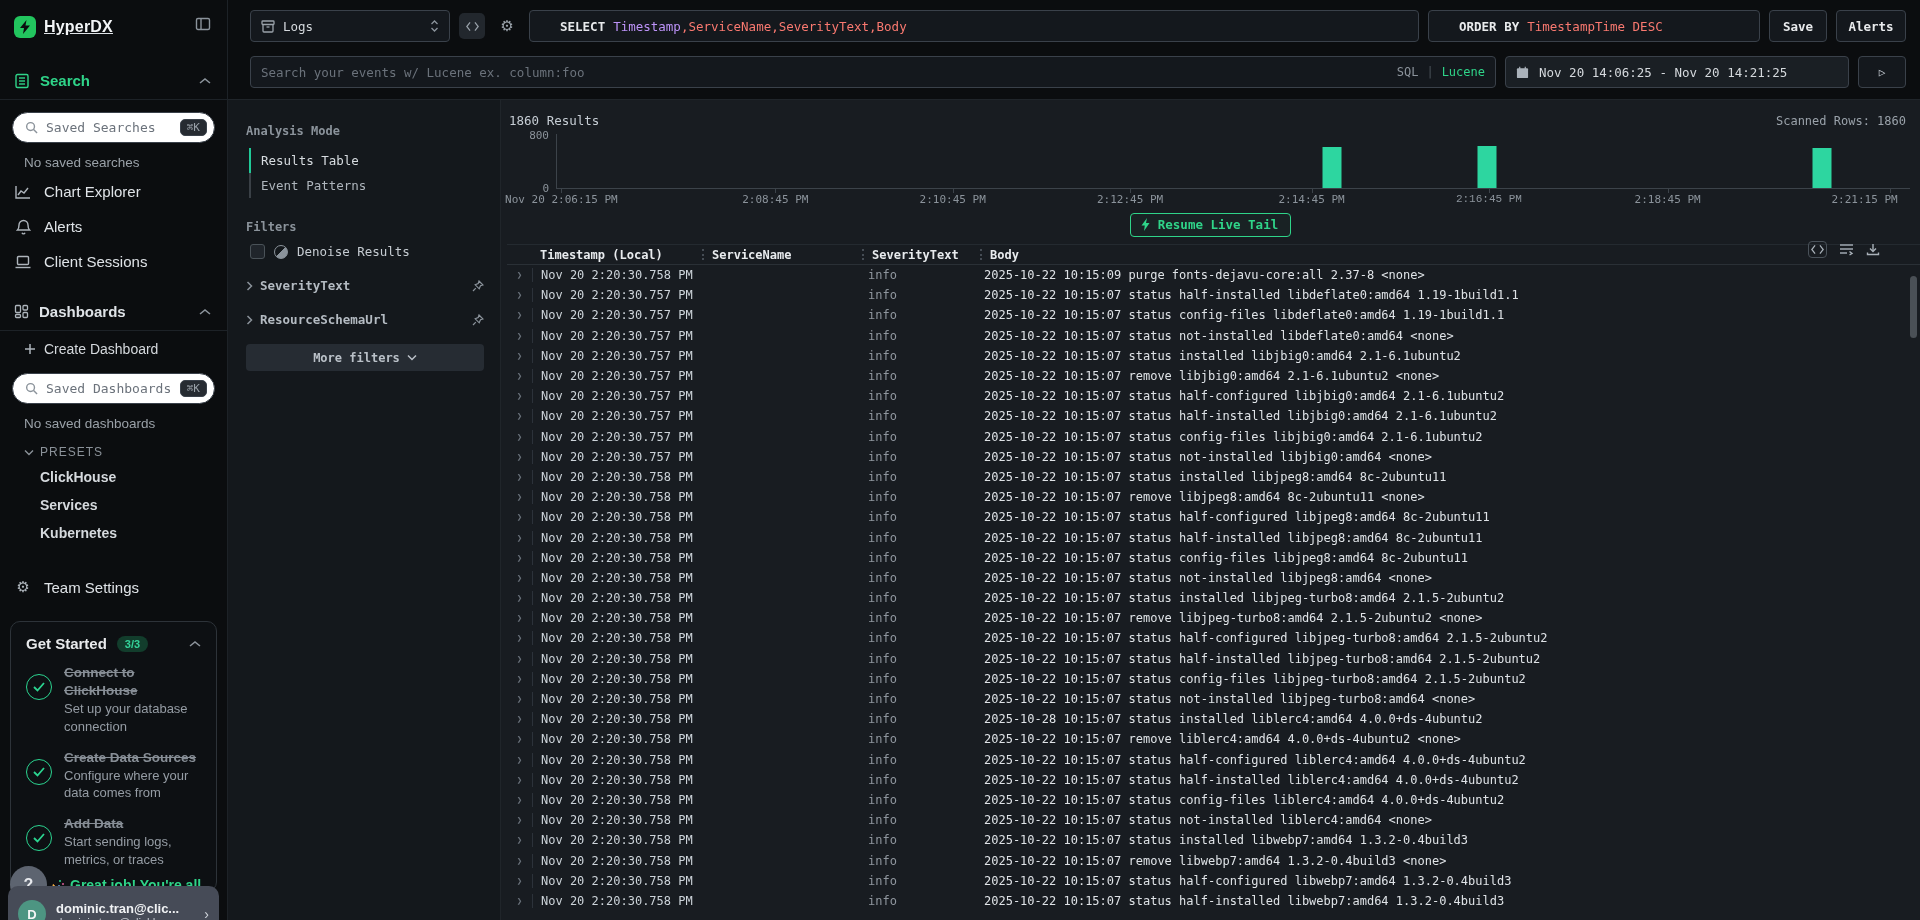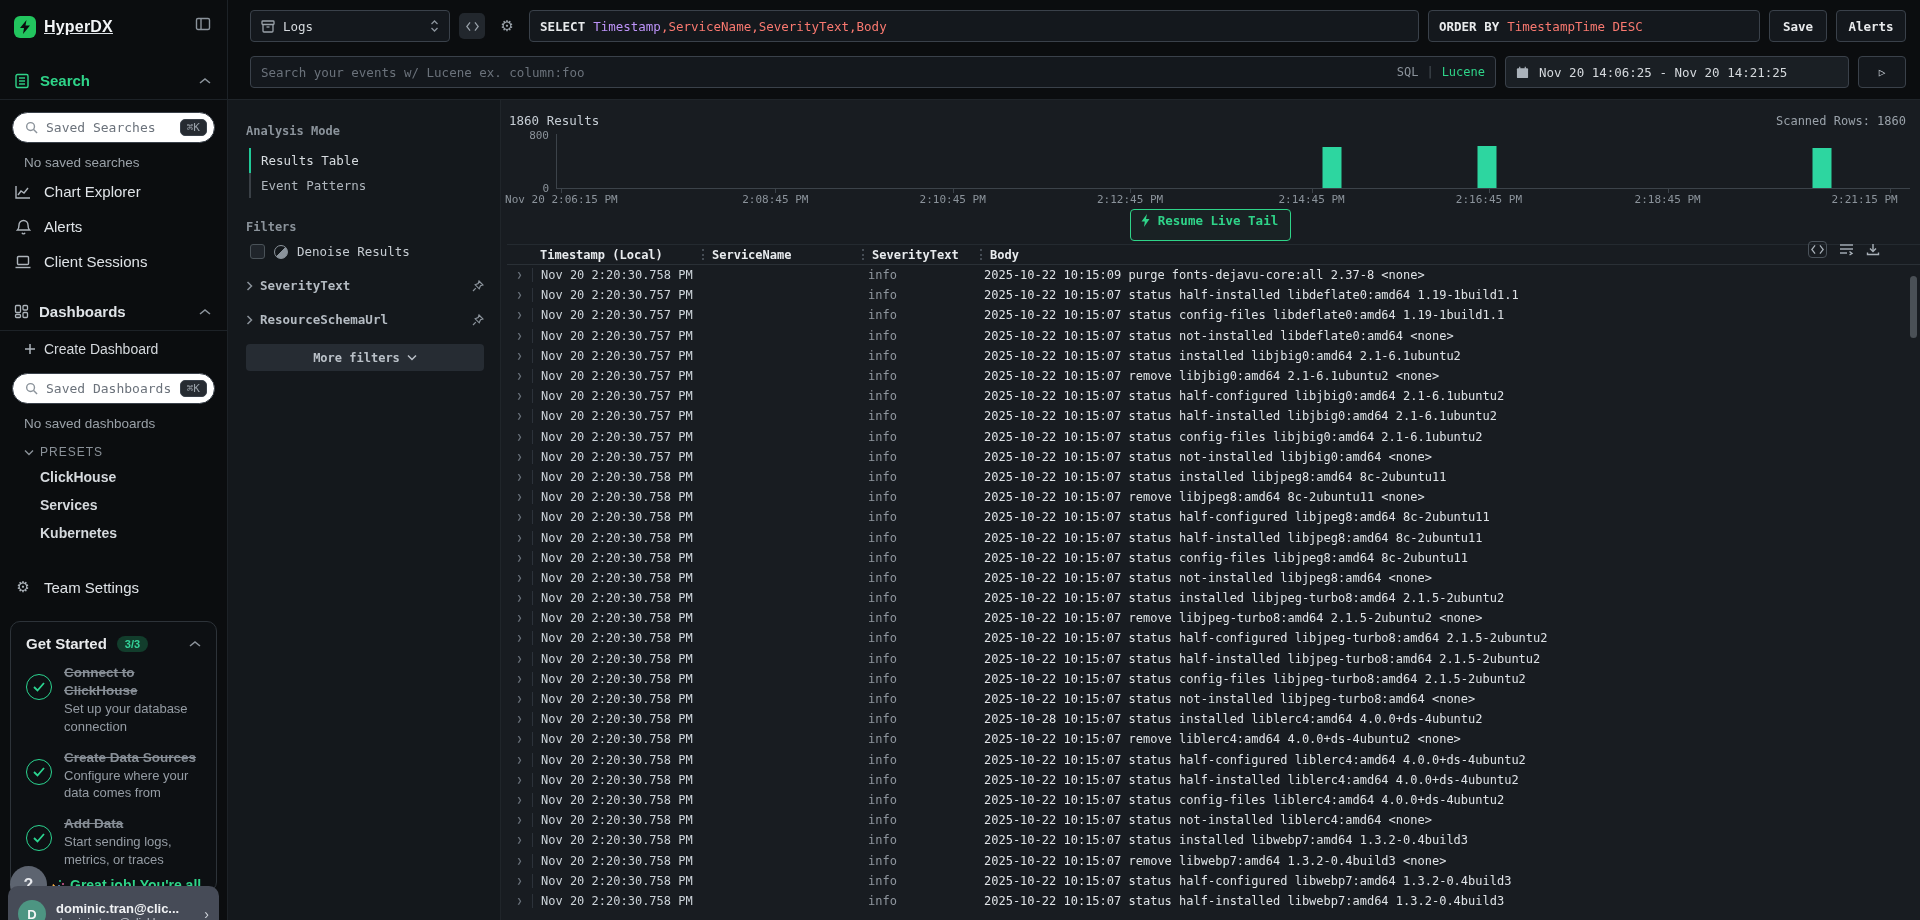--- a/index.html
+++ b/index.html
@@ -91,21 +91,21 @@
   .tb-box {
     background:#14181d; border:1px solid #3a414a; border-radius:4px; height:32px;
     display:flex; align-items:center; padding:0 10px; font-size:12.5px; color:#d5d9dd;
     font-family:"DejaVu Sans Mono", monospace; cursor:pointer;
   }
   .src-select { width:200px; gap:8px; }
   .src-select .spacer { flex:1; }
   .tb-icon { color:#9aa2aa; width:26px; height:26px; display:flex; align-items:center; justify-content:center; border-radius:5px; cursor:pointer; }
   .tb-icon.boxed { background:#22272d; }
   .sql-editor { flex:1; cursor:text; gap:0; white-space:nowrap; overflow:hidden; }
-  .kw { font-weight:bold; color:#e8eaec; margin-right:8px; }
+  .kw { font-weight:bold; color:#e8eaec; margin-right:8px;margin-left:20px; }
   .fld-purple { color:#bd93f9; }
   .fld-salmon { color:#fa7970; }
   .orderby { width:332px; cursor:text; white-space:nowrap; overflow:hidden; }
   .tb-btn { justify-content:center; font-weight:bold; color:#e8eaec; }
   .btn-save { width:58px; }
   .btn-alerts { width:70px; }
   .lucene-search { flex:1; cursor:text; color:#6b727b; }
   .lucene-search .ph { flex:1; white-space:nowrap; overflow:hidden; }
   .lang-toggle { display:flex; gap:8px; align-items:center; font-size:12px; }
   .lang-sql { color:#8b939b; cursor:pointer; }
@@ -144,21 +144,21 @@
   .baseline { margin-left:49px; height:1px; background:#3c434a; }
   .bar { position:absolute; bottom:0; width:19px; transform:translateX(-50%); background:#2dd6a0; }
   .xaxis { margin-left:49px; position:relative; height:17px; }
   .xtick { position:absolute; top:4px; transform:translateX(-50%); font-size:11px; color:#8b939b; white-space:nowrap; }
   .xtick.end { transform:translateX(-88%); }
   .tickmark { position:absolute; top:0; width:1px; height:4px; background:#3c434a; }
 
   .livetail-row { display:flex; justify-content:center; align-items:center; height:38px; }
   .livetail-btn {
     display:flex; align-items:center; gap:8px; border:1px solid #2fd489; color:#2fd489;
-    border-radius:4px; padding:3px 12px 12px 10px; font-size:12.5px; font-weight:bold; cursor:pointer; background:rgba(47,212,137,0.04);
+    border-radius:4px; padding:3px 12px 4px 10px; font-size:12.5px; font-weight:bold; cursor:pointer; background:rgba(47,212,137,0.04);
   }
 
   .log-table { flex:1; display:flex; flex-direction:column; min-height:0; padding:0 0 0 6px; }
   .thead { display:flex; align-items:center; height:21px; border-top:1px solid #242a30; border-bottom:1px solid #2a3036; font-weight:bold; font-size:12px; color:#e8ebee; position:relative; }
   .col-chev { width:25px; min-width:25px; display:flex; justify-content:center; color:#6a727b; }
   .col-ts { width:170px; min-width:170px; padding-left:8px; white-space:nowrap; overflow:hidden; }
   .col-svc { width:158px; min-width:158px; padding-left:8px; white-space:nowrap; overflow:hidden; }
   .col-sev { width:116px; min-width:116px; padding-left:8px; white-space:nowrap; overflow:hidden; }
   .col-body { flex:1; padding-left:8px; white-space:nowrap; overflow:hidden; }
   .col-sep { width:0; border-left:2px dotted #454c54; height:11px; }
@@ -518,21 +518,21 @@
             <span class="xtick" style="left: 0.4%;">Nov 20 2:06:15 PM</span>
             <i class="tickmark" style="left: 16.2%;"></i>
             <span class="xtick" style="left: 16.2%;">2:08:45 PM</span>
             <i class="tickmark" style="left: 29.3%;"></i>
             <span class="xtick" style="left: 29.3%;">2:10:45 PM</span>
             <i class="tickmark" style="left: 42.4%;"></i>
             <span class="xtick" style="left: 42.4%;">2:12:45 PM</span>
             <i class="tickmark" style="left: 55.8%;"></i>
             <span class="xtick" style="left: 55.8%;">2:14:45 PM</span>
             <i class="tickmark" style="left: 68.9%;"></i>
-            <span class="xtick" style="left: 68.9%;">2:16:45 PM</span>
+            <span class="xtick" style="left: 68.9%; font-family: Liberation Mono, monospace;">2:16:45 PM</span>
             <i class="tickmark" style="left: 82.1%;"></i>
             <span class="xtick" style="left: 82.1%;">2:18:45 PM</span>
             <i class="tickmark" style="left: 98.5%;"></i>
             <span class="xtick end" style="left: 98.5%;">2:21:15 PM</span>
           </div>
       </div>
 
       <div class="livetail-row">
         <div class="livetail-btn">
           <span>

